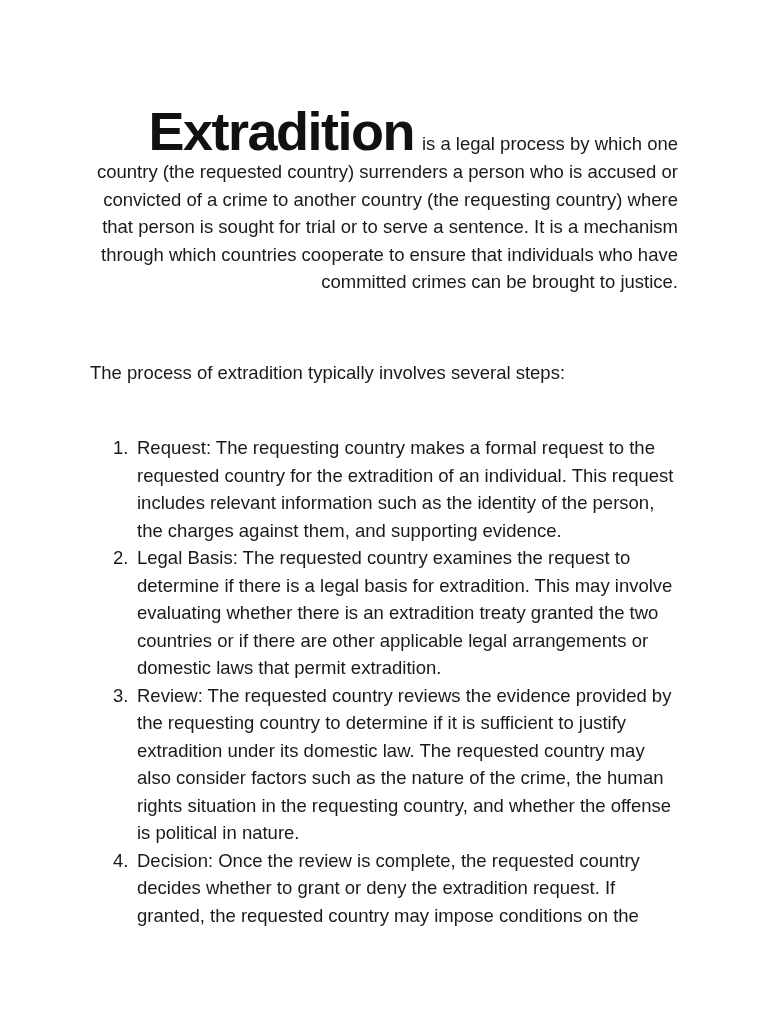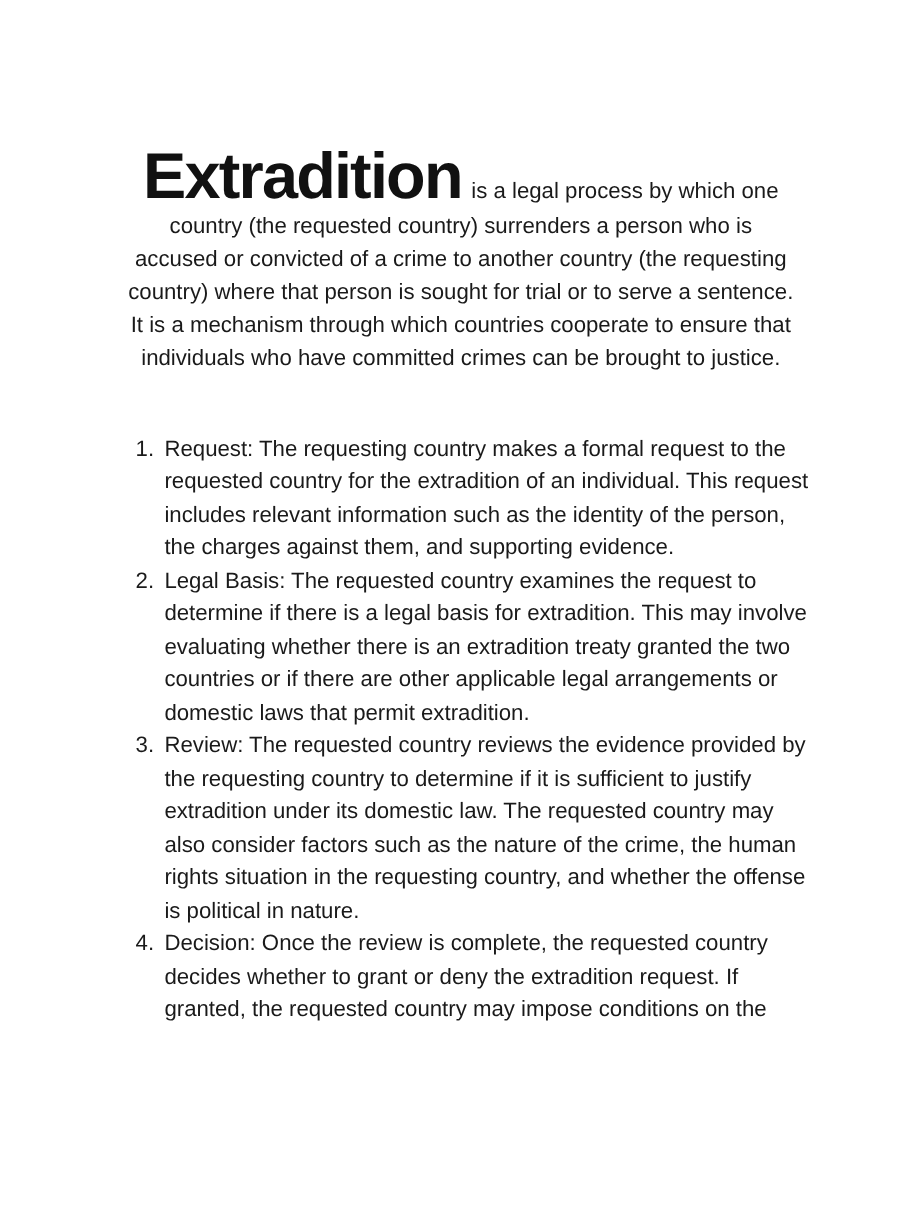--- a/index.html
+++ b/index.html
@@ -15,22 +15,22 @@
     background: #ffffff;
     box-sizing: border-box;
     padding: 104px 90px 0 90px;
     overflow: hidden;
     font-family: "Liberation Sans", sans-serif;
     font-size: 18.5px;
     line-height: 27.5px;
     color: #1a1a1a;
   }
   .intro {
-    margin: 16px;
-    text-align: center;
+    margin: 0;
+    text-align: right;
   }
   .headword {
     font-size: 54px;
     font-weight: 700;
     letter-spacing: -1.5px;
     line-height: 1;
     color: #111111;
     vertical-align: baseline;
   }
   .intro-rest {
@@ -58,20 +58,21 @@
     text-align: left;
   }
 </style>
 </head>
 <body>
 
 <div class="page">
 
   <p class="intro"><span class="headword">Extradition</span><span class="intro-rest">is a legal process by which one country (the requested country) surrenders a person who is accused or convicted of a crime to another country (the requesting country) where that person is sought for trial or to serve a sentence. It is a mechanism through which countries cooperate to ensure that individuals who have committed crimes can be brought to justice.</span></p>
 
+  <p class="steps-intro">The process of extradition typically involves several steps:</p>
 
   <ol class="steps">
     <li>
       <span class="num">1.</span>
       <span class="txt">Request: The requesting country makes a formal request to the requested country for the extradition of an individual. This request includes relevant information such as the identity of the person, the charges against them, and supporting evidence.</span>
     </li>
     <li>
       <span class="num">2.</span>
       <span class="txt">Legal Basis: The requested country examines the request to determine if there is a legal basis for extradition. This may involve evaluating whether there is an extradition treaty granted the two countries or if there are other applicable legal arrangements or domestic laws that permit extradition.</span>
     </li>

